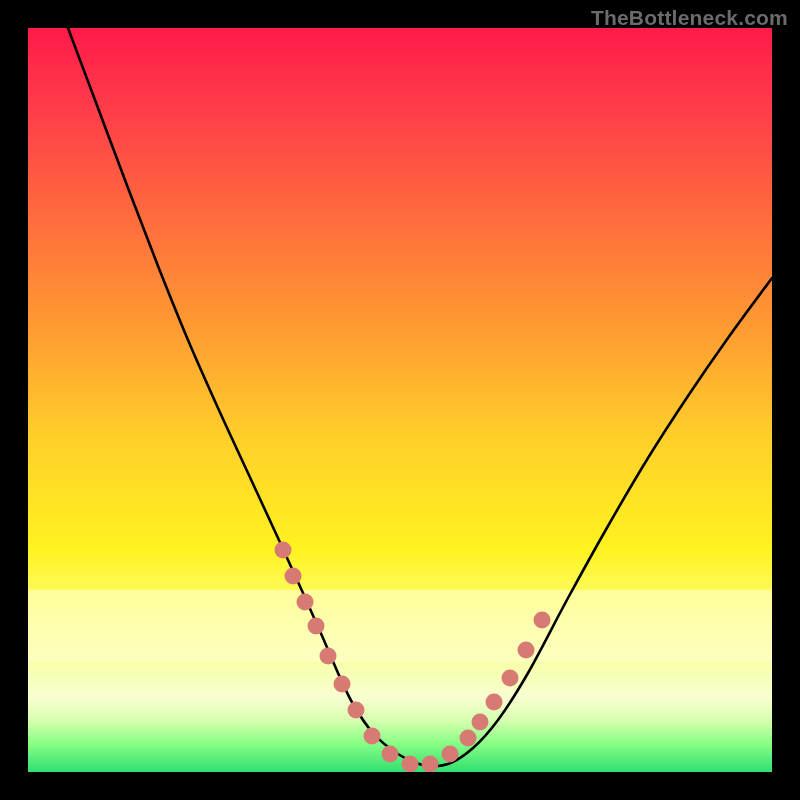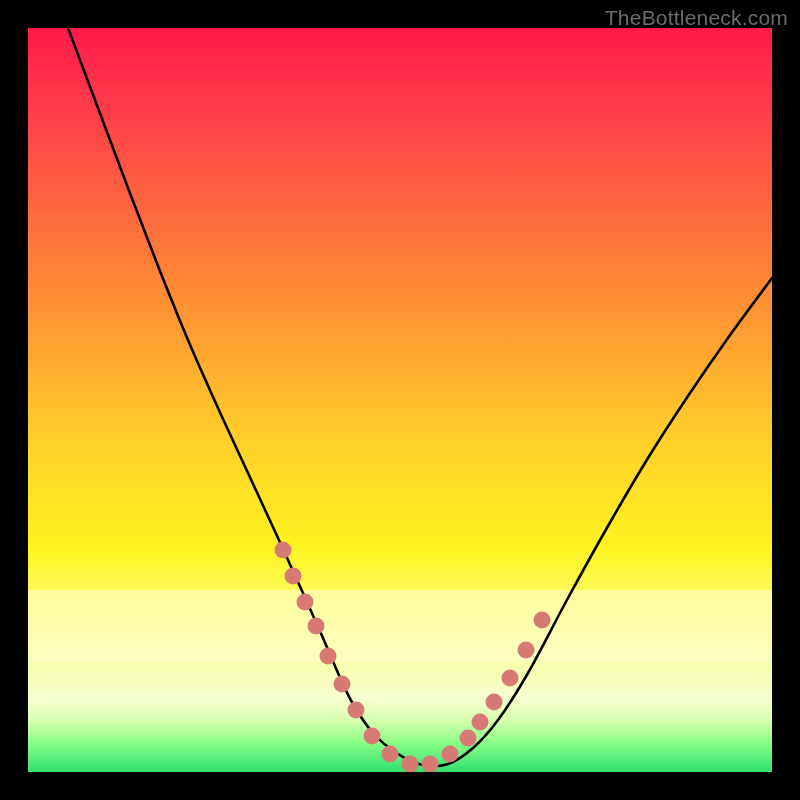--- a/index.html
+++ b/index.html
@@ -50,21 +50,21 @@
     height: 72px;
     background: rgba(255,255,210,0.55);
   }
   .watermark {
     position: absolute;
     top: 6px;
     right: 12px;
     color: #6b6b6b;
     font-size: 21px;
     letter-spacing: 0.2px;
-    font-weight: 400;
+    font-weight: 700;
     user-select: none;
   }
   svg.curve {
     position: absolute;
     left: 0; top: 0;
     width: 744px; height: 744px;
     overflow: visible;
   }
 </style>
 </head>

